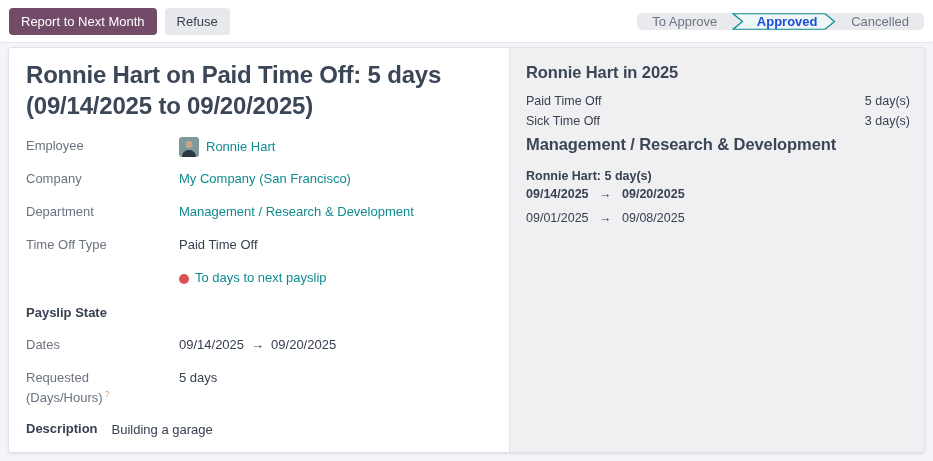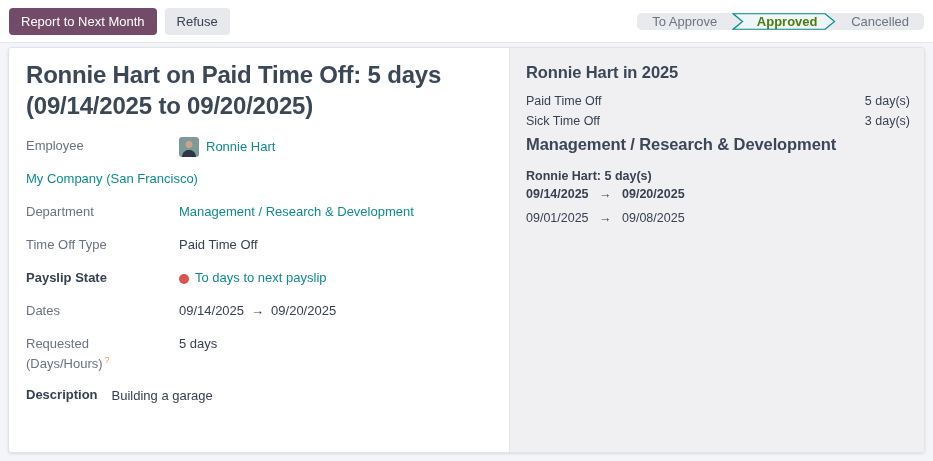--- a/index.html
+++ b/index.html
@@ -57,21 +57,21 @@
     align-items: center;
     width: 104px;
     justify-content: center;
     padding: 0 10px 0 16px;
     cursor: pointer;
   }
   .status-active svg { position: absolute; inset: 0; width: 100%; height: 100%; }
   .status-active .active-label {
     position: relative;
     font-weight: 700;
-    color: #4d7c0f;
+    color: #1d4ed8;
   }
 
   
   .card {
     margin: 4px 8px 0 8px;
     height: 406px;
     background: #ffffff;
     border: 1px solid #e1e3e8;
     border-radius: 4px;
     box-shadow: 0 1px 3px rgba(0,0,0,0.10);
@@ -96,21 +96,21 @@
     font-size: 24px;
     line-height: 1.3;
     font-weight: 600;
     color: #3b4656;
     margin-bottom: 16px;
     letter-spacing: -0.2px;
   }
   .row { display: flex; align-items: flex-start; margin-bottom: 13px; min-height: 20px; font-size: 13px; }
   .lbl { width: 153px; flex-shrink: 0; color: #6b7280; line-height: 1.45; }
   .lbl.narrow { width: 153px; max-width: 110px; margin-right: 43px; }
-  .lbl.bold { color: #374151; font-weight: 700; }
+  .lbl.bold { color: #374151; font-weight: 700; margin-top: 35px; }
   .val { color: #374151; line-height: 1.45; display: flex; align-items: center; }
   a.link { color: var(--teal, #0e8b8f); text-decoration: none; cursor: pointer; }
   .avatar {
     width: 20px; height: 20px;
     border-radius: 3px;
     margin-right: 7px;
     flex-shrink: 0;
     overflow: hidden;
     display: inline-block;
     cursor: pointer;
@@ -184,20 +184,21 @@
             <rect width="20" height="20" fill="#7e9a98"></rect>
             <circle cx="10" cy="7.5" r="3.4" fill="#caa58c"></circle>
             <path d="M3 20 C3.5 14.5 7 13 10 13 C13 13 16.5 14.5 17 20 Z" fill="#2e3744"></path>
           </svg>
         </span>
         <a class="link">Ronnie Hart</a>
       </div>
     </div>
 
     <div class="row">
+      <div class="lbl">Company</div>
       <div class="val">
         <a class="link">My Company (San Francisco)</a>
       </div>
     </div>
 
     <div class="row">
       <div class="lbl">Department</div>
       <div class="val">
         <a class="link">Management / Research &amp; Development</a>
       </div>

